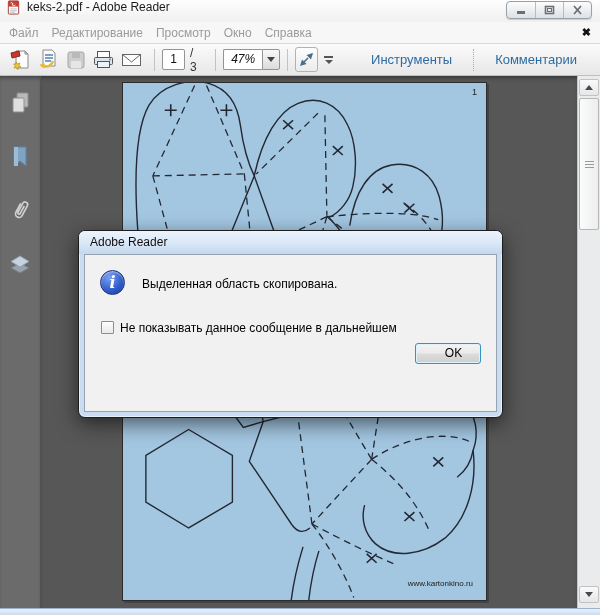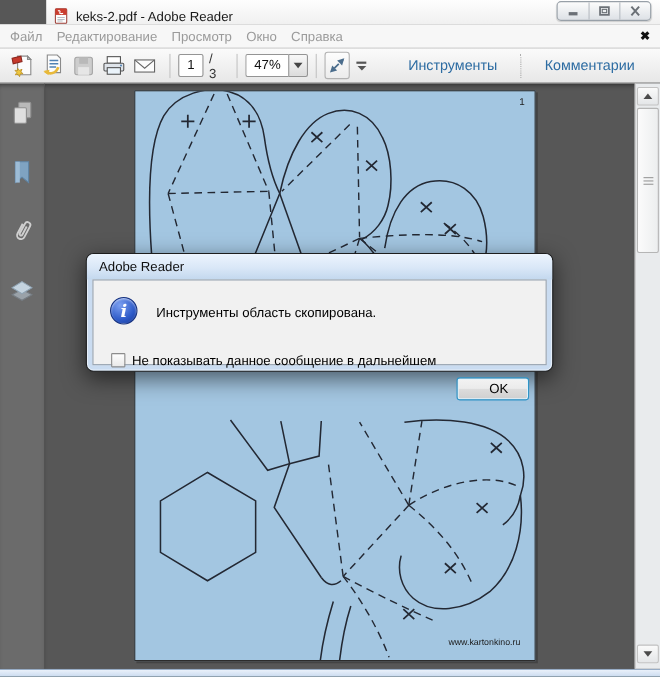--- a/index.html
+++ b/index.html
@@ -5,22 +5,22 @@
   * { margin:0; padding:0; box-sizing:border-box; }
   html,body { width:600px; height:615px; }
   body {
     font-family:"Liberation Sans", sans-serif;
     background:#575757; position:relative; overflow:hidden;
     -webkit-font-smoothing:antialiased;
   }
   
   .titlebar {
     height:22px; background:linear-gradient(#fefefe,#f0f0f0);
-    display:flex; align-items:flex-end; padding-left:6px;
-    font-size:12px; color:#1a1a1a; position:relative;margin-left:42px;
+    display:flex; align-items:flex-start; padding-left:6px;
+    font-size:12px; color:#1a1a1a; position:relative;
   }
   .titlebar .app-icon { width:15px; height:15px; margin-right:6px; }
   .win-controls { position:absolute; right:8px; top:1px; display:flex;
     border:1px solid #98a0a8; border-radius:4px; overflow:hidden;
     background:linear-gradient(#fcfcfc,#dde1e6); box-shadow:0 1px 1px rgba(0,0,0,.15); }
   .win-btn { width:28px; height:16px; display:flex; align-items:center; justify-content:center;
     border-left:1px solid #b7bcc2; cursor:default; }
   .win-btn:first-child { border-left:none; }
   
   .menubar {
@@ -35,21 +35,21 @@
     border-bottom:1px solid #bfbfbf;
     display:flex; align-items:center; padding:0 9px;
   }
   .tb-btn { width:26px; height:26px; display:flex; align-items:center; justify-content:center;
     border-radius:3px; margin-right:4px; }
   .tb-sep { width:1px; height:22px; background:#c3c3c3; margin:0 7px; }
   .tb-sep.dotted { background:none; border-left:1px dotted #adadad; }
   .page-box { width:25px; height:21px; background:#fff; border:1px solid #949494;
     font-size:12px; color:#111; text-align:center; line-height:19px; border-radius:2px; }
   .page-total { font-size:12px; color:#333; margin:0 6px 0 5px; }
-  .zoom-combo { display:flex; height:21px; }
+  .zoom-combo { display:flex; height:21px;font-style:italic; }
   .zoom-value { width:39px; background:#fff; border:1px solid #949494; border-right:none;
     font-size:12px; color:#111; text-align:center; line-height:19px; border-radius:2px 0 0 2px; }
   .zoom-drop { width:18px; border:1px solid #949494; background:linear-gradient(#f8f8f8,#dcdcdc);
     display:flex; align-items:center; justify-content:center; border-radius:0 2px 2px 0; }
   .caret-down { width:0; height:0; border-left:4px solid transparent; border-right:4px solid transparent;
     border-top:5px solid #444; }
   .fit-btn { width:25px; height:25px; border:1px solid #b2b2b2; border-radius:3px;
     background:linear-gradient(#fdfdfd,#ececec); display:flex; align-items:center; justify-content:center; }
   .mini-drop { display:flex; flex-direction:column; align-items:center; margin:0 6px; }
   .mini-drop .bar { width:9px; height:2px; background:#555; margin-bottom:2px; }
@@ -77,21 +77,21 @@
   .sb-up { top:3px; } .sb-down { bottom:5px; }
   .tri-up { width:0; height:0; border-left:4px solid transparent; border-right:4px solid transparent; border-bottom:5px solid #4a4a4a; }
   .tri-down { width:0; height:0; border-left:4px solid transparent; border-right:4px solid transparent; border-top:5px solid #4a4a4a; }
   .sb-thumb { position:absolute; left:1px; right:1px; top:22px; height:132px;
     background:linear-gradient(90deg,#fbfbfb,#eceeef); border:1px solid #b5b5b5; border-radius:2px;
     display:flex; flex-direction:column; align-items:center; justify-content:center; gap:2px; }
   .sb-thumb i { display:block; width:9px; height:1px; background:#9a9a9a; }
   
   .bottom-strip { height:7px; background:linear-gradient(#eaf1fa,#ccdcf0); border-top:1px solid #9db4d0; }
   
-  .dialog { position:absolute; left:78px; top:230px; width:425px; height:108px; z-index:20;
+  .dialog { position:absolute; left:78px; top:230px; width:425px; height:188px; z-index:20;
     background:#cadcf1; border:1px solid #1d1d1d; border-radius:7px;
     box-shadow:0 6px 20px rgba(0,0,0,.55), inset 0 0 0 1px rgba(255,255,255,.55); }
   .dlg-title { height:23px; line-height:23px; padding-left:11px; font-size:12px; color:#101010;
     background:linear-gradient(#ecf4fd, #d9e7f7 55%, #c3d8ee); border-radius:6px 6px 0 0; }
   .dlg-client { position:absolute; left:5px; right:5px; top:23px; bottom:5px;
     background:#f1f1f1; border:1px solid #96a2b0; }
   .info-icon { position:absolute; left:15px; top:15px; width:25px; height:25px; border-radius:50%;
     background:radial-gradient(circle at 35% 28%, #7b9ff0, #2d5ac8 60%, #16348f);
     border:1px solid #14307f; color:#fff; font-family:"DejaVu Serif", serif;
     font-size:16px; font-weight:bold; font-style:italic; text-align:center; line-height:24px;
@@ -316,20 +316,20 @@
     </div>
   </div>
 </div>
 
 <div class="bottom-strip"></div>
 
 <div class="dialog">
   <div class="dlg-title">Adobe Reader</div>
   <div class="dlg-client">
     <div class="info-icon">i</div>
-    <div class="dlg-msg">Инструменты область скопирована.</div>
+    <div class="dlg-msg">Выделенная область скопирована.</div>
     <div class="dlg-check-row">
       <span class="checkbox"></span>
       <span>Не показывать данное сообщение в дальнейшем</span>
     </div>
     <div class="ok-btn">OK</div>
   </div>
 </div>
 
 </body></html>

